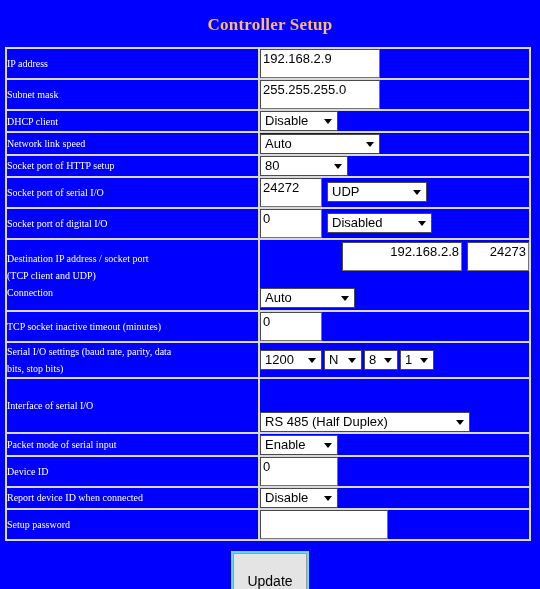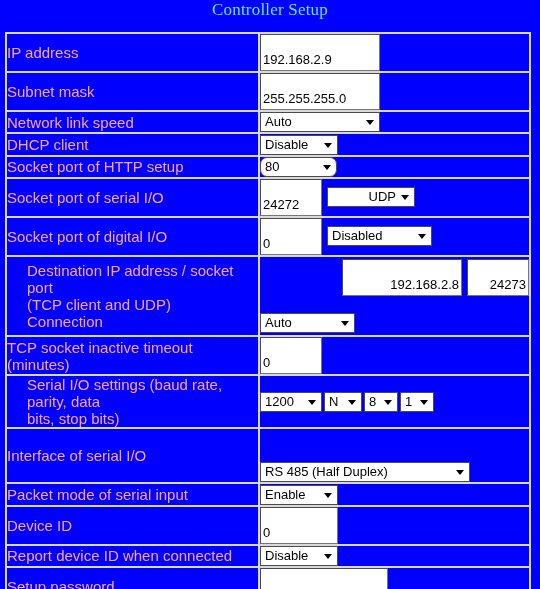--- a/index.html
+++ b/index.html
@@ -8,69 +8,69 @@
   }
   body {
     width: 540px;
     height: 589px;
     background: #0000ff;
     font-family: "Liberation Serif", serif;
     overflow: hidden;
   }
   .page-title {
     text-align: center;
-    color: #5eead4;
+    color: #fdba74;
     font-family: "Liberation Serif", serif;
-    font-weight: normal;
+    font-weight: bold;
     font-size: 17px;
     line-height: 20px;
-    padding-top: 0;
+    padding-top: 15px;
     letter-spacing: 0.2px;
   }
   table.setup-table {
     border-collapse: separate;
     border-spacing: 0;
     margin: 12px 0 0 5px;
     width: 526px;
     border: 1px solid #d9d9d9;
     background: #0000ff;
     table-layout: fixed;
   }
   table.setup-table td {
     border: 1px solid #d9d9d9;
     padding: 0;
     vertical-align: middle;
   }
   td.label-cell {
     width: 251px;
-    color: #fca5a5;
-    font-family: Liberation Sans, sans-serif;
-    font-size: 15px;
+    color: #ffffff;
+    font-family: Liberation Serif, serif;
+    font-size: 10px;
     line-height: 17px;
     padding: 3px 0 3px 4px;
     white-space: normal;
   }
   td.field-cell {
     padding: 2px 0 2px 4px;
   }
 
   
   .txt {
     display: inline-block;
     box-sizing: border-box;
-    height: 37px;
+    height: 29px;
     background: #ffffff;
     border: 1px solid #767676;
     border-top-color: #4a4a4a;
     border-left-color: #4a4a4a;
     color: #000000;
     font-family: "Liberation Sans", sans-serif;
     font-size: 13px;
     line-height: 17px;
-    padding: 16px 2px;
+    padding: 0 2px;
     overflow: hidden;
     white-space: nowrap;
     vertical-align: middle;
   }
   .txt.w120 { width: 120px; }
   .txt.w62  { width: 62px; }
   .txt.w78  { width: 78px; }
   .txt.w128 { width: 128px; }
 
   
@@ -96,32 +96,32 @@
     top: 50%;
     margin-top: -2px;
     width: 0;
     height: 0;
     border-left: 4px solid transparent;
     border-right: 4px solid transparent;
     border-top: 5px solid #000000;
   }
   .sel.w120 { width: 120px; }
   .sel.w78  { width: 78px; }
-  .sel.w88  { width: 77px; border-radius: 7px; }
+  .sel.w88  { width: 88px; }
   .sel.w95  { width: 95px; }
-  .sel.w100 { width: 88px; text-align: right; }
+  .sel.w100 { width: 100px; }
   .sel.w105 { width: 105px; }
   .sel.w210 { width: 210px; margin-top: 33px; }
   .sel.w62  { width: 62px; }
   .sel.w38  { width: 38px; }
   .sel.w34  { width: 34px; }
 
   .inline-gap { display: inline-block; width: 5px; }
 
-  .multi-line-label span { display: block; margin-left: 20px; }
+  .multi-line-label span { display: block; }
 
   .footer-bar {
     margin-top: 10px;
     text-align: center;
   }
   .update-btn {
     display: inline-block;
     box-sizing: border-box;
     background: #e4e4e4;
     color: #000000;
@@ -151,30 +151,30 @@
 
     <tr>
       <td class="label-cell">Subnet mask</td>
       <td class="field-cell">
         <span class="txt w120">255.255.255.0</span>
       </td>
     </tr>
 
 
     <tr>
+      <td class="label-cell">DHCP client</td>
+      <td class="field-cell">
+        <span class="sel w78"><span>Disable</span><span class="arrow"></span></span>
+      </td>
+    </tr>
+
+    <tr>
       <td class="label-cell">Network link speed</td>
       <td class="field-cell">
         <span class="sel w120"><span>Auto</span><span class="arrow"></span></span>
-      </td>
-    </tr>
-
-    <tr>
-      <td class="label-cell">DHCP client</td>
-      <td class="field-cell">
-        <span class="sel w78"><span>Disable</span><span class="arrow"></span></span>
       </td>
     </tr>
 
     <tr>
       <td class="label-cell">Socket port of HTTP setup</td>
       <td class="field-cell">
         <span class="sel w88"><span>80</span><span class="arrow"></span></span>
       </td>
     </tr>
 

